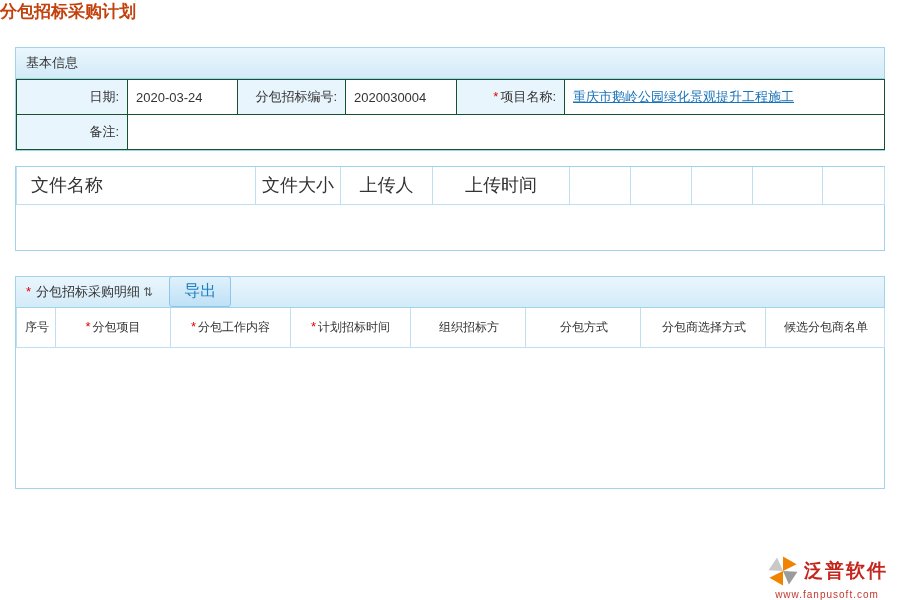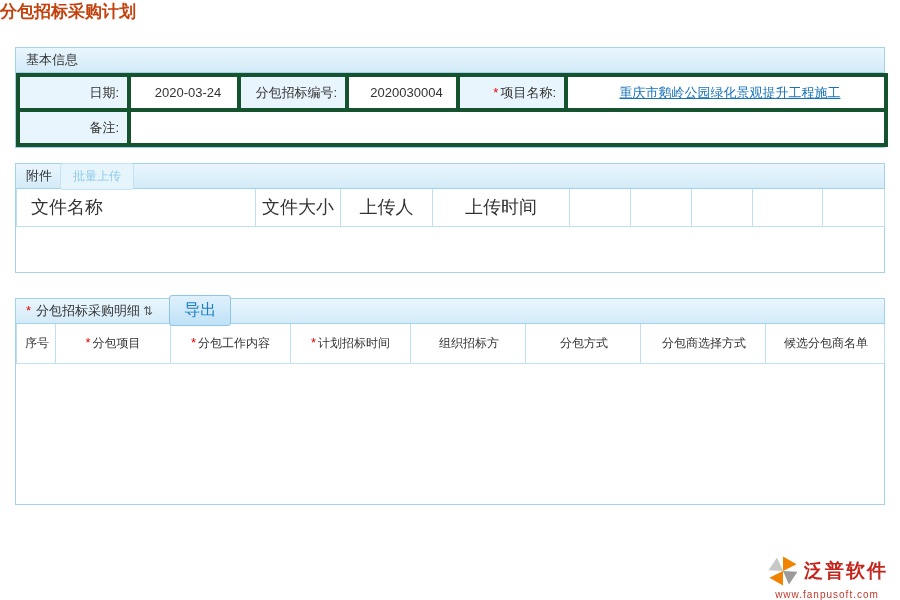--- a/index.html
+++ b/index.html
@@ -20,47 +20,47 @@
   }
   .box {
     margin:0 15px;
     border:1px solid #A3D3EA;
     background:#ffffff;
   }
   .box-basic   { margin-top:12px; }
   .box-attach  { margin-top:15px; }
   .box-detail  { margin-top:25px; }
   .section-header {
-    height:25px;
+    height:31px;
     display:flex;
     align-items:center;
     gap:8px;
     padding:0 10px;
     background:linear-gradient(#EAF6FD,#D3EBF8);
     border-bottom:1px solid #A3D3EA;
     font-size:13px;
     color:#333333;
   }
   table { border-collapse:collapse; width:100%; table-layout:fixed; }
   td, th { overflow:hidden; white-space:nowrap; }
 
   
   .info-table td {
-    border:4px solid #14532d;
+    border:1px solid #14532d;
     height:35px;
     font-size:13px;
   }
   .info-table td.label {
     background:#E9F5FC;
     text-align:right;
     padding-right:8px;
   }
   .info-table td.value {
     background:#ffffff;
-    text-align:center;
+    text-align:left;
     padding-left:8px;
   }
   .req { color:#E60000; margin-right:2px; font-size:13px; }
   a.project-link {
     color:#1873BB;
     text-decoration:underline;
     font-size:13px;
     cursor:pointer;
   }
 
@@ -181,24 +181,20 @@
     </tr>
     <tr>
       <td class="label">备注:</td>
       <td class="value" colspan="7"></td>
     </tr>
   </tbody>
     </table>
 </section>
 
 <section class="box box-attach">
-  <div class="section-header">
-    <span>附件</span>
-    <button class="btn-batch-upload">批量上传</button>
-  </div>
   <table class="attach-table">
     <colgroup>
       <col style="width:239px">
         <col style="width:85px">
         <col style="width:92px">
         <col style="width:137px">
       <col style="width:61px">
         <col style="width:61px">
         <col style="width:61px">
         <col style="width:70px">

